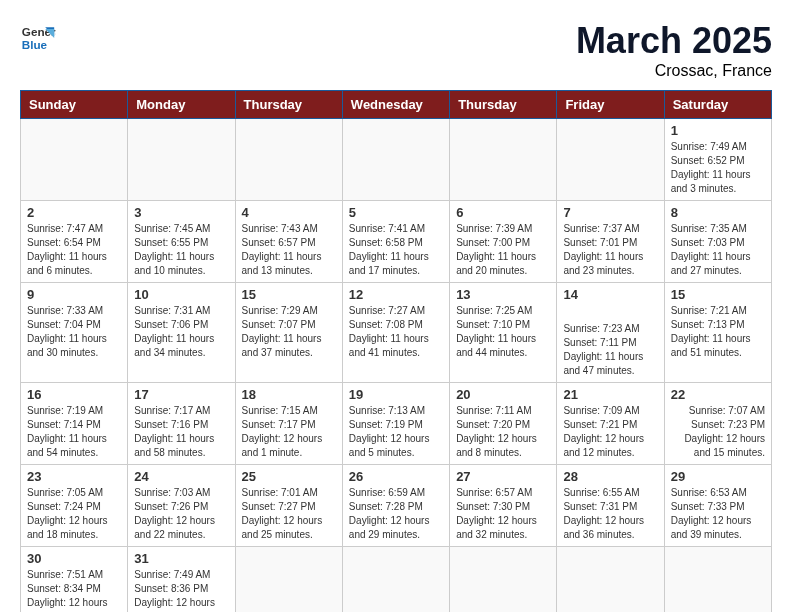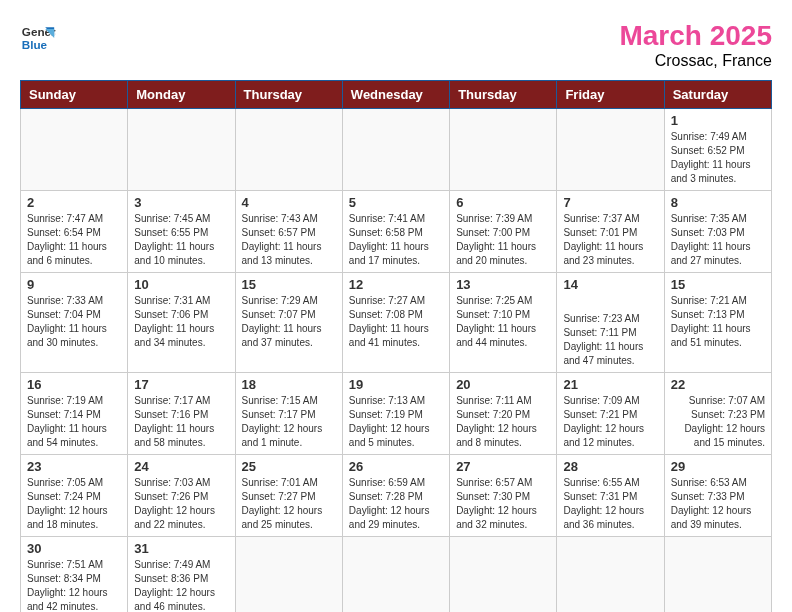--- a/index.html
+++ b/index.html
@@ -22,23 +22,23 @@
       gap: 4px;
     }
     .logo-icon {
       width: 36px;
       height: 36px;
     }
     .title-block {
       text-align: right;
     }
     .month-title {
-      font-size: 28px;
+      font-size: 36px;
       font-weight: bold;
-      color: #ec4899;
+      color: #0f172a;
     }
     .location {
       font-size: 16px;
       color: #000000;
     }
     .calendar {
       width: 100%;
       border-collapse: collapse;
       border: 1px solid #ccc;
     }

